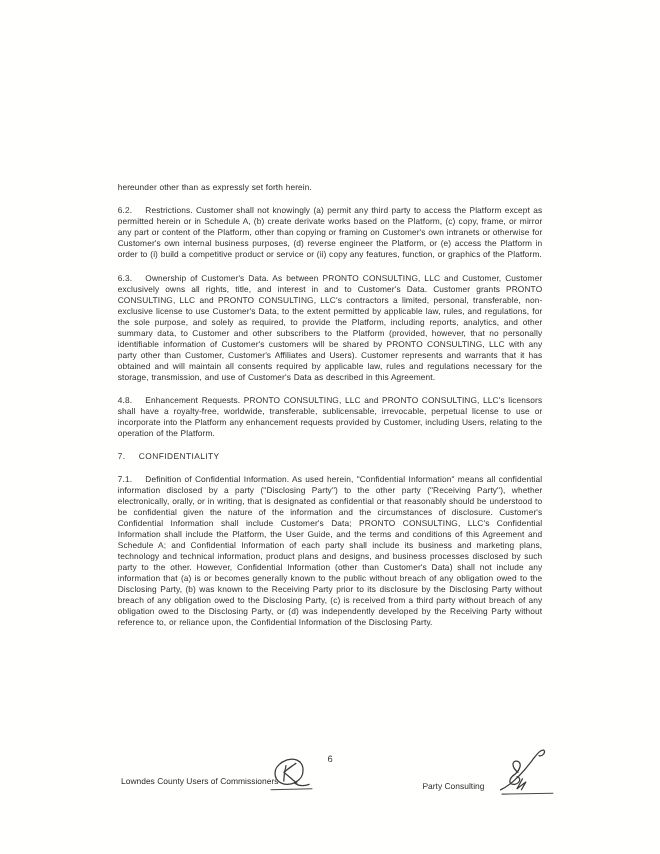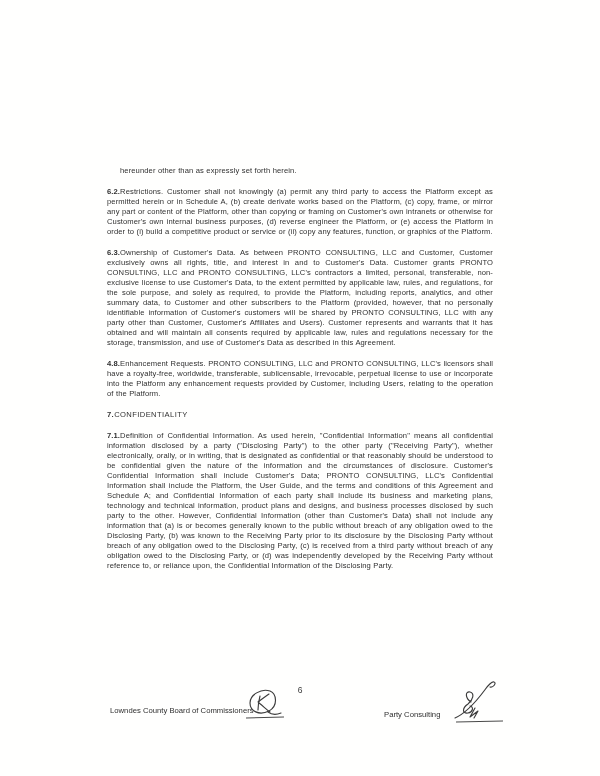--- a/index.html
+++ b/index.html
@@ -25,22 +25,22 @@
   }
   .para {
     font-size: 7.6px;
     line-height: 10px;
     text-align: justify;
     margin-bottom: 11px;
     color: #303030;
     letter-spacing: 0.1px;
     word-spacing: 0.2px;
   }
-  .para.cont { text-align: left; margin-left: 13px; }
-  .secnum { display: inline-block; margin-right: 0; font-weight: bold; }
+  .para.cont { text-align: left; }
+  .secnum { display: inline-block; margin-right: 12px; }
   .para.heading { letter-spacing: 0.4px; }
 
   
   .pagenum {
     position: absolute;
     left: 0;
     width: 600px;
     top: 685px;
     text-align: center;
     font-size: 8.5px;
@@ -90,21 +90,21 @@
 
 
     <p class="para heading"><span class="secnum">7.</span><span>CONFIDENTIALITY</span></p>
 
     <p class="para"><span class="secnum">7.1.</span><span>Definition of Confidential Information. As used herein, "Confidential Information" means all confidential information disclosed by a party ("Disclosing Party") to the other party ("Receiving Party"), whether electronically, orally, or in writing, that is designated as confidential or that reasonably should be understood to be confidential given the nature of the information and the circumstances of disclosure. Customer's Confidential Information shall include Customer's Data; PRONTO CONSULTING, LLC's Confidential Information shall include the Platform, the User Guide, and the terms and conditions of this Agreement and Schedule A; and Confidential Information of each party shall include its business and marketing plans, technology and technical information, product plans and designs, and business processes disclosed by such party to the other. However, Confidential Information (other than Customer's Data) shall not include any information that (a) is or becomes generally known to the public without breach of any obligation owed to the Disclosing Party, (b) was known to the Receiving Party prior to its disclosure by the Disclosing Party without breach of any obligation owed to the Disclosing Party, (c) is received from a third party without breach of any obligation owed to the Disclosing Party, or (d) was independently developed by the Receiving Party without reference to, or reliance upon, the Confidential Information of the Disclosing Party.</span></p>
 
   </main>
 
   <div class="pagenum">6</div>
 
-  <span class="sig-label left">Lowndes County Board of Commissioners</span>
+  <span class="sig-label left">Lowndes County Users of Commissioners</span>
   <span class="sig-mark left">
     <svg class="scribble" viewBox="0 0 38 32" aria-hidden="true">
       <path d="M 25,4 C 32,7 33,19 24,24 C 14,29 5,24 5,16 C 5,8 16,1 25,4"></path>
       <path d="M 15,9 C 14,13 13,19 13,23"></path>
       <path d="M 13,15 C 17,12 21,9 24,7"></path>
       <path d="M 14,16 C 18,19 22,23 25,25"></path>
       <path d="M 23,25 C 27,28 31,28 36,26"></path>
     </svg>
   </span>
   <span class="sig-line left"></span>

